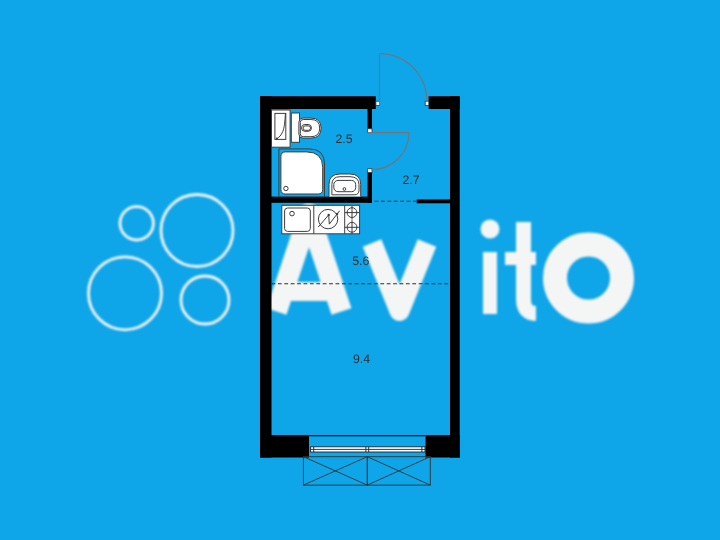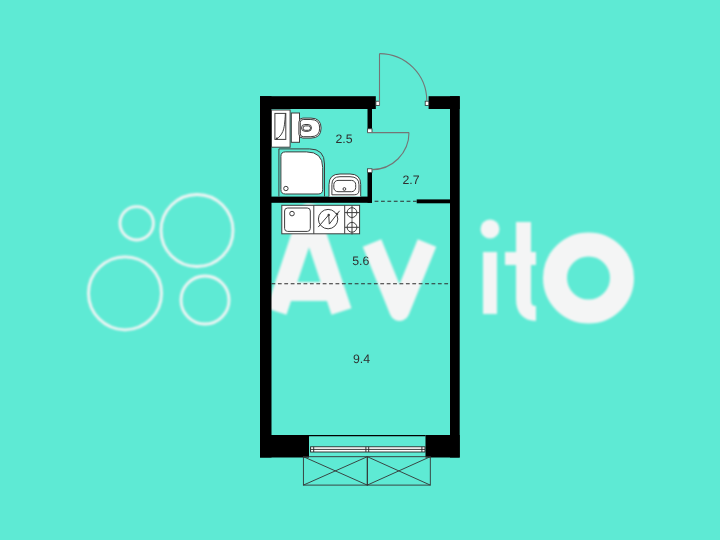--- a/index.html
+++ b/index.html
@@ -1,16 +1,16 @@
 <!DOCTYPE html>
 <html><head>
 <meta charset="utf-8">
 <style>
   html,body{margin:0;padding:0;background:#fff;}
-  #canvas{position:relative;width:720px;height:540px;background:#5eead4;overflow:hidden;
+  #canvas{position:relative;width:720px;height:540px;background:#0ea5e9;overflow:hidden;
     font-family:"Liberation Sans", sans-serif;}
   svg{position:absolute;left:0;top:0;}
 </style>
 </head>
 <body>
 <div id="canvas">
 <svg width="720" height="540" viewBox="0 0 720 540" text-rendering="geometricPrecision">
 
   <defs>
     <filter id="wmblur" x="-20%" y="-20%" width="140%" height="140%">

